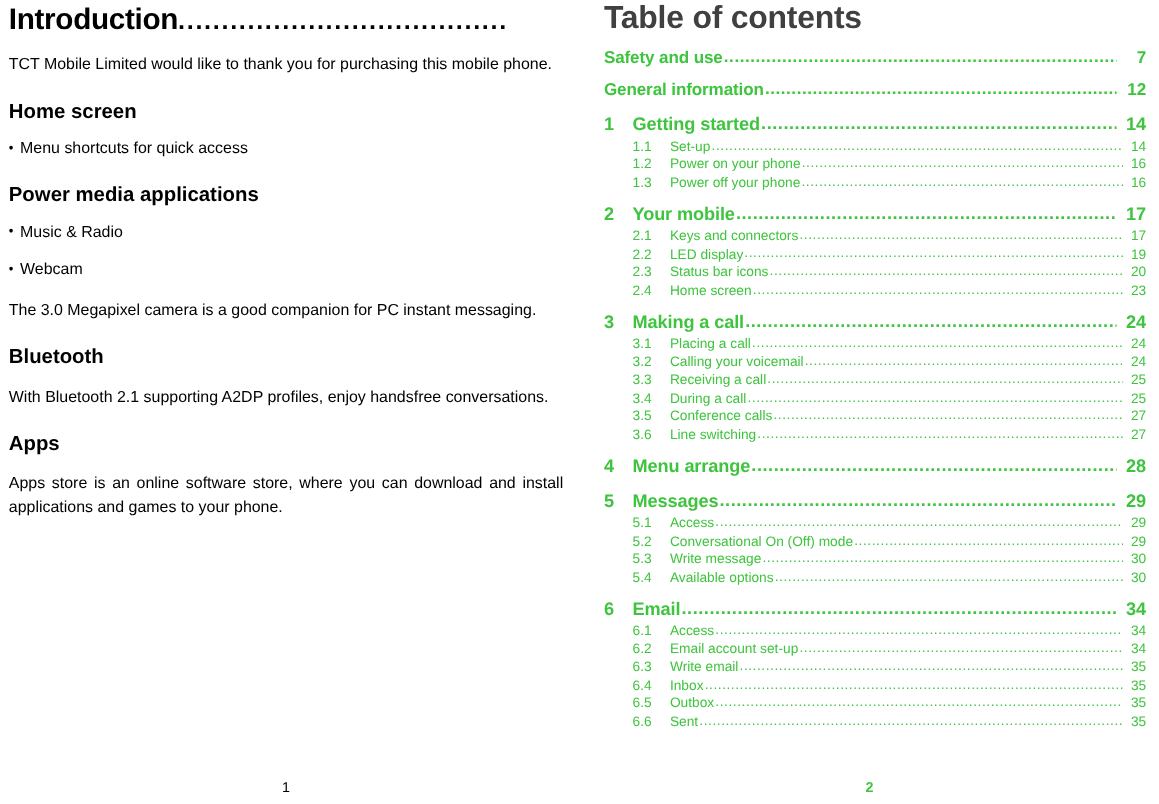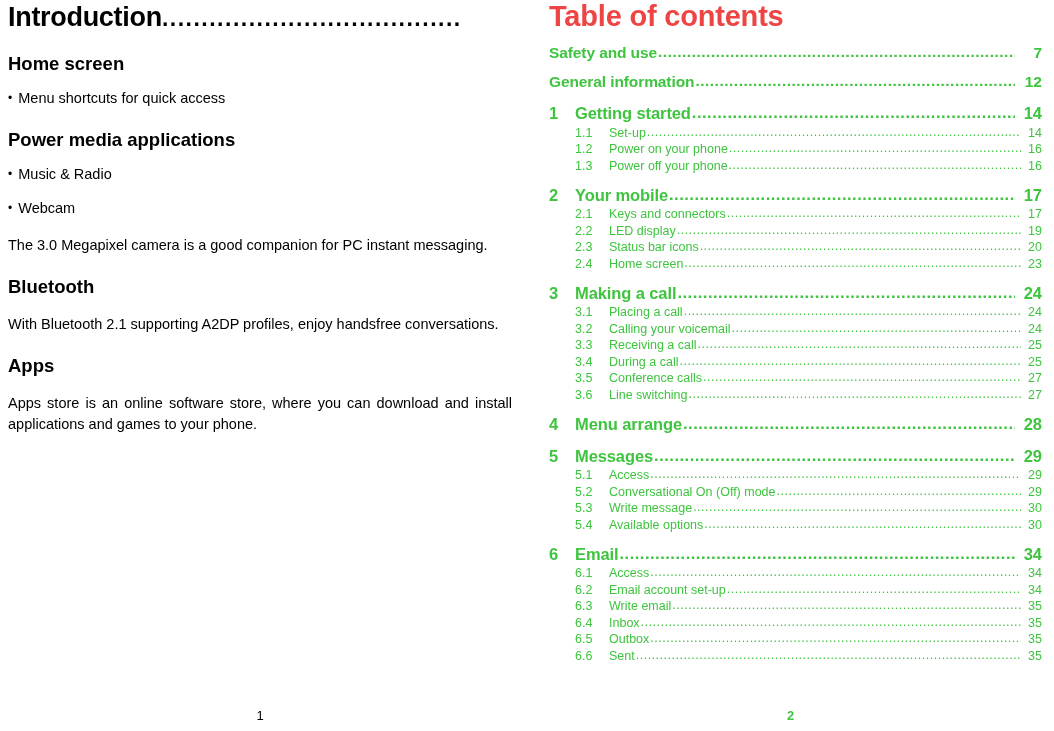--- a/index.html
+++ b/index.html
@@ -72,21 +72,21 @@
     font-size: 12px;
     vertical-align: 1px;
     margin-right: 2px;
   }
   .gap-lg { margin-top: 34px; }
 
   
   .toc-title {
     font-size: 29px;
     font-weight: bold;
-    color: #ef4444;
+    color: #404040;
     margin: 0;
     padding-top: 0px;
     letter-spacing: -0.2px;
   }
   .toc-l0, .toc-l1, .toc-l2 {
     color: #3ec43e;
     display: flex;
     align-items: center;
     width: 100%;
   }
@@ -157,20 +157,21 @@
   }
 </style>
 </head>
 <body>
 
 <div class="page">
 
   <div class="col col-left">
     <h1 class="intro-title"><span>Introduction</span><span class="dots">......................................</span></h1>
 
+    <p class="body">TCT Mobile Limited would like to thank you for purchasing this mobile phone.</p>
 
     <h2 class="sub">Home screen</h2>
     <p class="bullet"><span class="dot">•</span> <span>Menu shortcuts for quick access</span></p>
 
     <h2 class="sub">Power media applications</h2>
     <p class="bullet"><span class="dot">•</span> <span>Music &amp; Radio</span></p>
     <p class="bullet"><span class="dot">•</span> <span>Webcam</span></p>
     <p class="body">The 3.0 Megapixel camera is a good companion for PC instant messaging.</p>
 
     <h2 class="sub gap-lg">Bluetooth</h2>

